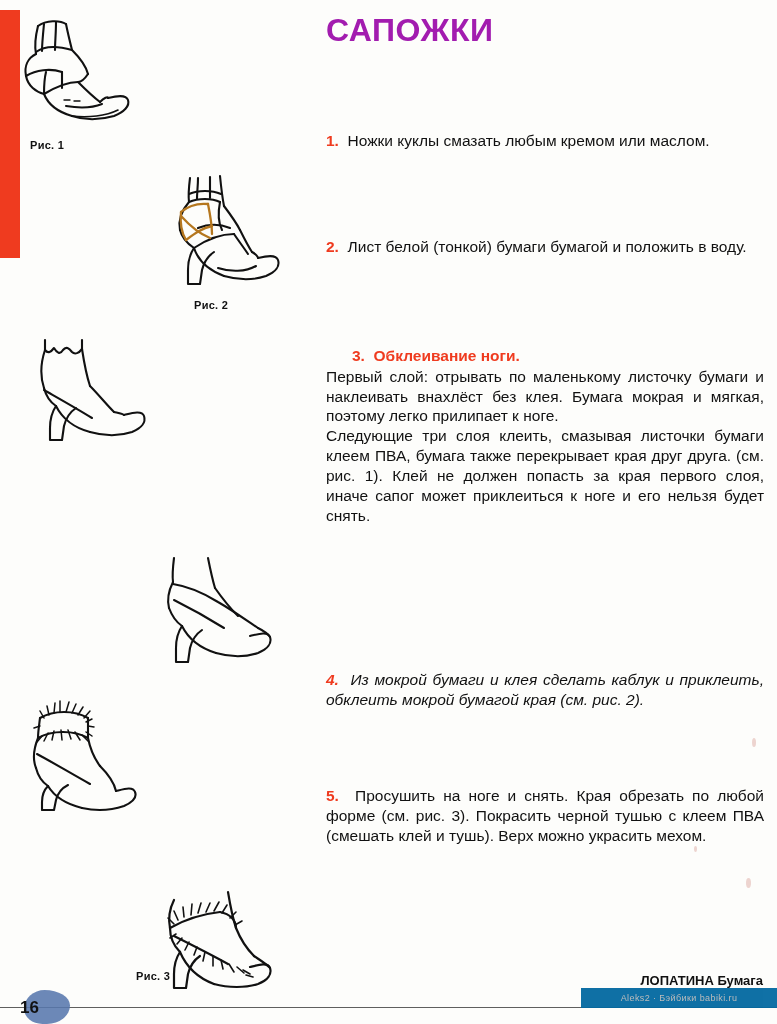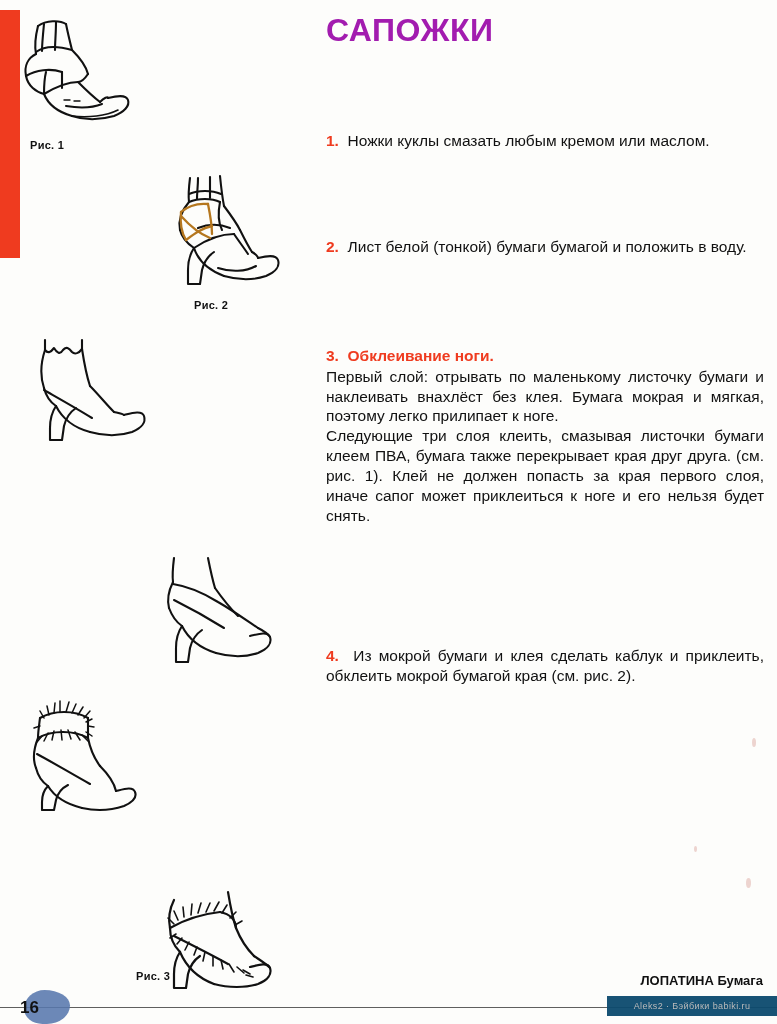--- a/index.html
+++ b/index.html
@@ -66,27 +66,28 @@
   .step p + p { margin-top: 0; }
   .num {
     color: #ef3b1f;
     font-weight: bold;
   }
   .step-head {
     color: #ef3b1f;
     font-weight: bold;
     display: block;
     margin-bottom: 1px;
+    margin-left: 26px;
   }
 
   
   #step-1 { top: 131px; }
   #step-2 { top: 237px; }
   #step-3 { top: 346px; }
-  #step-4 { top: 646px; }
+  #step-4 { top: 670px; font-style: italic; }
   #step-5 { top: 786px; }
 
   
   .fig {
     position: absolute;
   }
   .fig svg { display: block; }
   .fig-caption {
     font-size: 11px;
     font-weight: bold;
@@ -139,24 +140,24 @@
     left: 0;
     bottom: 16px;
     width: 777px;
     height: 1px;
     background: #2a2a2a;
     opacity: 0.75;
   }
   .watermark {
     position: absolute;
     right: 0px;
-    bottom: 8px;
-    width: 170px;
+    bottom: 16px;
+    width: 196px;
     height: 20px;
-    background: #0c4a6e;
+    background: #0369a1;
     color: #b9b9b9;
     font-size: 9px;
     letter-spacing: 0.4px;
     display: flex;
     align-items: center;
     justify-content: center;
     opacity: 0.95;
   }
   
   .speck {
@@ -188,20 +189,23 @@
   <div class="step" id="step-3">
     <span class="step-head"><span class="num">3.</span>&nbsp; <span>Обклеивание ноги.</span></span>
     <p>Первый слой: отрывать по маленькому листочку бумаги и наклеивать внахлёст без клея. Бумага мокрая и мягкая, поэтому легко прилипает к ноге.</p>
     <p>Следующие три слоя клеить, смазывая листочки бумаги клеем ПВА, бумага также перекрывает края друг друга. (см. рис. 1). Клей не должен попасть за края первого слоя, иначе сапог может приклеиться к ноге и его нельзя будет снять.</p>
   </div>
 
   <div class="step" id="step-4">
     <p><span class="num">4.</span>&nbsp; <span>Из мокрой бумаги и клея сделать каблук и приклеить, обклеить мокрой бумагой края (см. рис. 2).</span></p>
   </div>
 
+  <div class="step" id="step-5">
+    <p><span class="num">5.</span>&nbsp; <span>Просушить на ноге и снять. Края обрезать по любой форме (см. рис. 3). Покрасить черной тушью с клеем ПВА (смешать клей и тушь). Верх можно украсить мехом.</span></p>
+  </div>
 
   <div class="fig" id="fig1">
     <svg width="250" height="125" viewBox="0 0 250 125">
       <g fill="none" stroke="#111111" stroke-width="2.1" stroke-linecap="round" stroke-linejoin="round">
 
         <path d="M16 18 C14 26 12 36 14 46"></path>
         <path d="M44 16 C46 26 48 34 50 42"></path>
         <path d="M16 18 C24 12 38 12 44 16"></path>
 
         <path d="M14 44 C22 38 36 38 50 42"></path>

